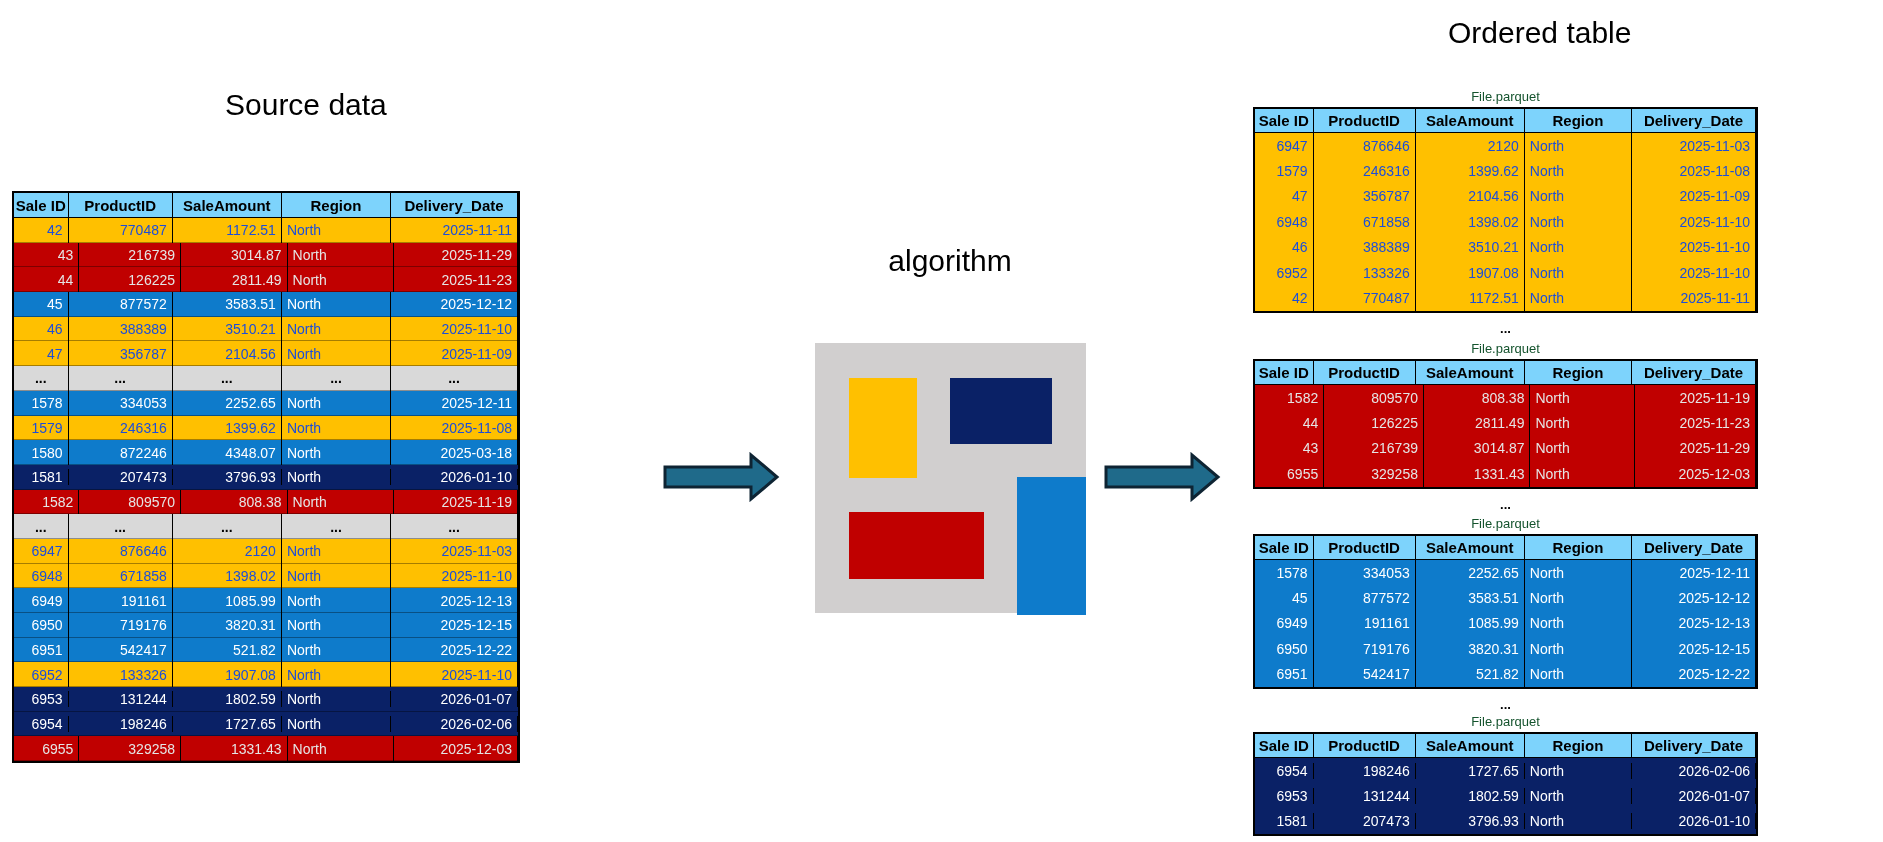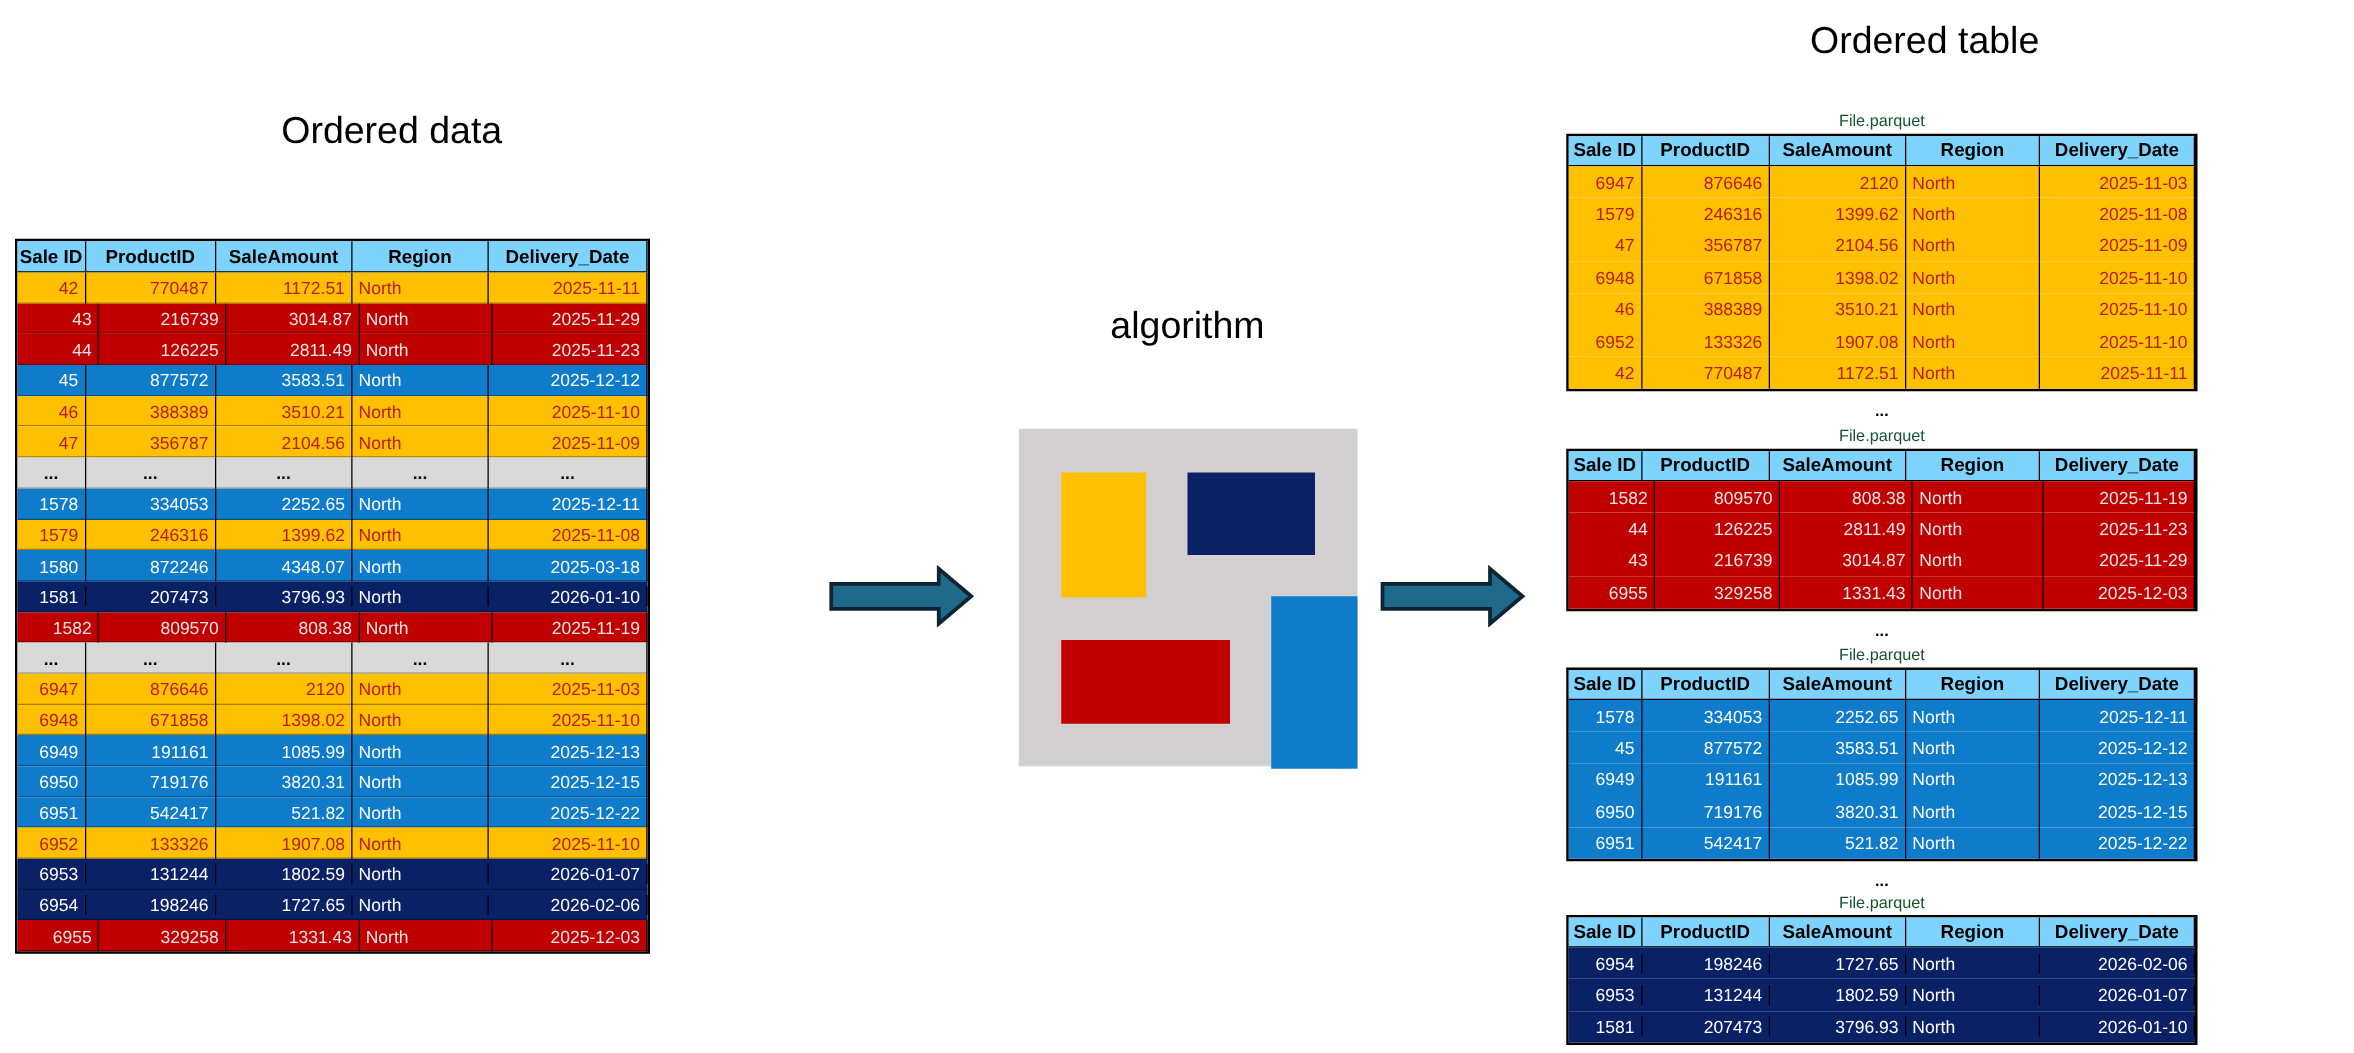--- a/index.html
+++ b/index.html
@@ -19,21 +19,21 @@
     box-sizing:border-box;border-right:1px solid #000;overflow:hidden;white-space:nowrap;
     font-size:14px;display:flex;align-items:center;
   }
   .trow.header{background:#7dd3fc;border-bottom:1px solid #000;}
   .trow.header .cell{font-weight:bold;font-size:15px;justify-content:center;padding:0;}
   .a-r{justify-content:flex-end;padding-right:5px;}
   .a-l{justify-content:flex-start;padding-left:5px;}
   .a-c{justify-content:center;}
 
   
-  .bg-yellow{background:var(--yellow);color:#b91c1c;justify-content:center;}
+  .bg-yellow{background:var(--yellow);color:#1d4ed8;justify-content:center;}
   .bg-red{background:var(--red);color:#e5e5e5;padding-left:12px;}
   .bg-blue{background:var(--blue);color:#fff;}
   .bg-navy{background:var(--navy);color:#fff;align-items:center;}
   .bg-ellipsis{background:var(--gray_row);color:#000;font-weight:bold;}
   .bg-ellipsis .cell{justify-content:center;padding:0;}
 
   
   .src{left:12px;top:191px;width:508px;}
   .src .trow{height:24.7px;}
   .src .trow.header{height:24px;}
@@ -62,21 +62,21 @@
   .pq-table .trow.header{height:23px;}
   .pq-table .c0{width:59px;}.pq-table .c1{width:103px;}.pq-table .c2{width:110px;}
   .pq-table .c3{width:108px;}.pq-table .c4{width:125px;}
   .pq-ellipsis{font-size:13px;font-weight:bold;text-align:center;margin-top:8px;color:#000;}
 </style>
 </head>
 <body>
 
 <div class="canvas">
 
-  <div class="title source-title">Ordered data</div>
+  <div class="title source-title">Source data</div>
 
   <div class="title algo-title">
     <div>algorithm</div>
   </div>
 
   <div class="title ordered-title">Ordered table</div>
 
   <div id="source-table" class="grid-table src">
       <div class="trow header">
         <div class="cell c0 a-c">Sale ID</div>

